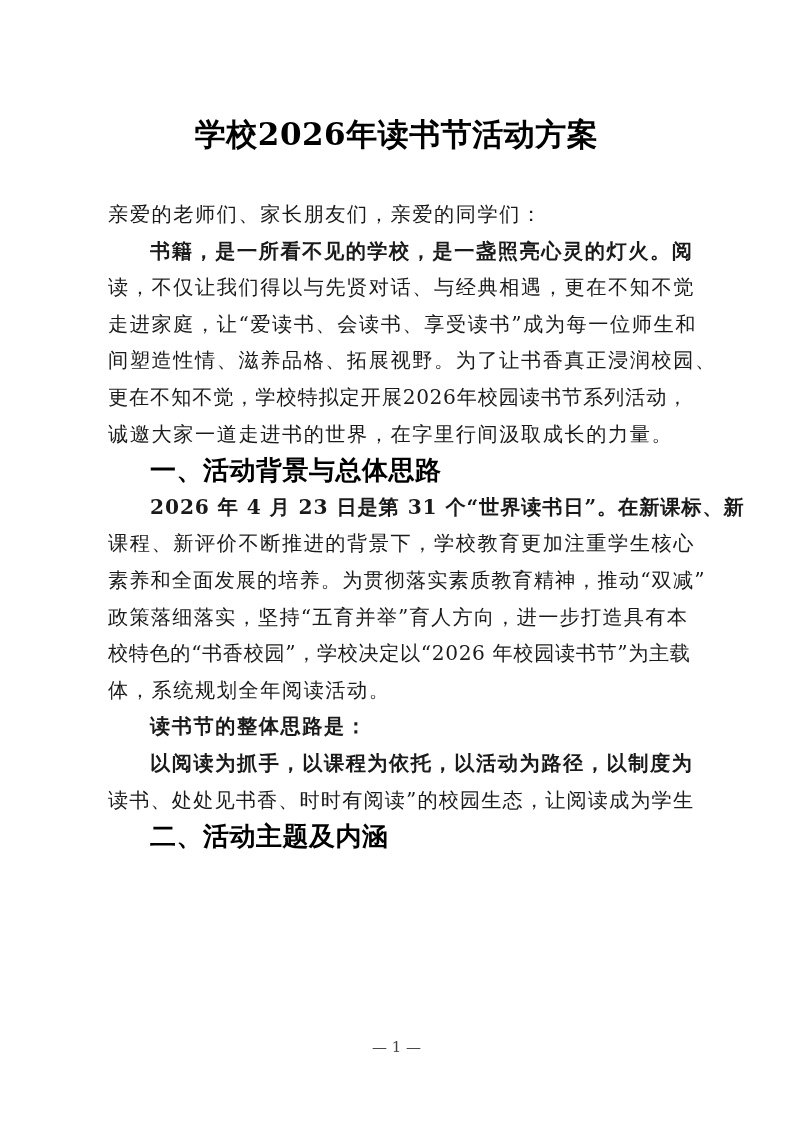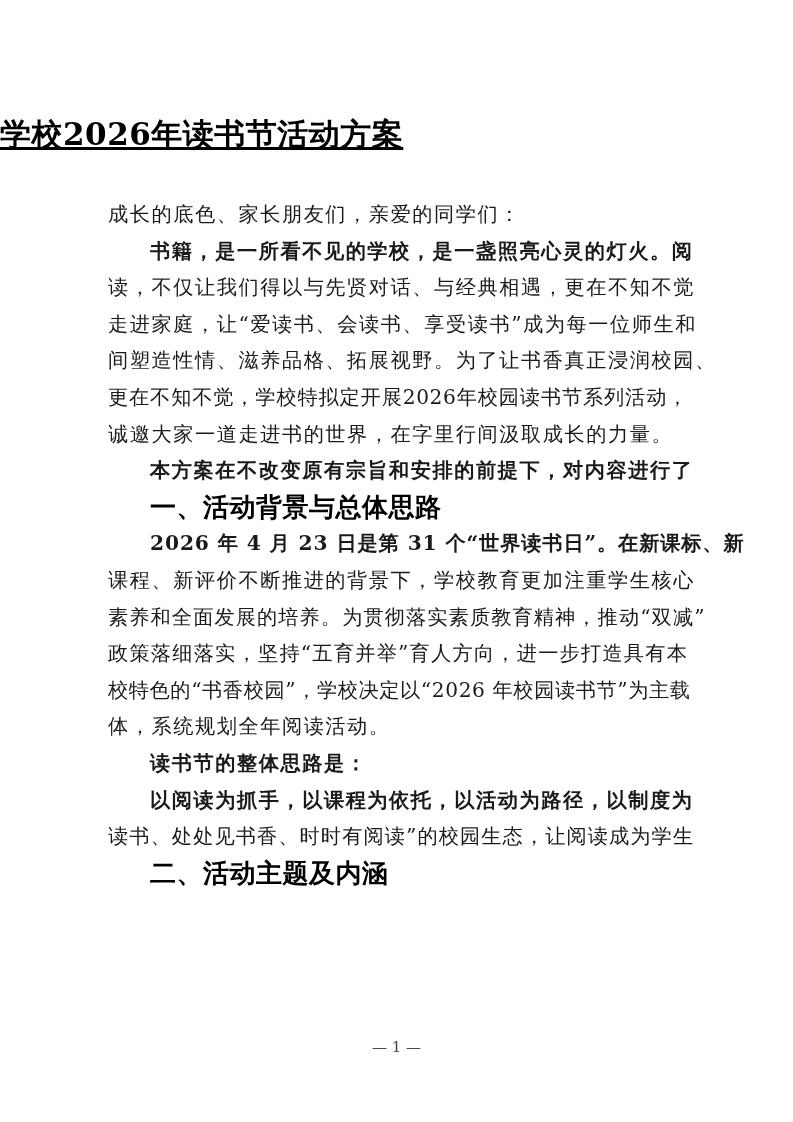--- a/index.html
+++ b/index.html
@@ -18,29 +18,28 @@
     .page {
       position: absolute;
       left: 0; top: 0;
       width: 793px; height: 1122px;
       background: #ffffff;
     }
     .title {
       position: absolute;
       left: 0; right: 0;
       top: 112px;
-      text-align: left;
+      text-align: center;
       font-family: "DejaVu Serif", "Liberation Serif", serif;
       font-weight: bold;
       font-size: 31px;
       letter-spacing: 0.5px;
       color: #000000;
       margin: 0;
       line-height: 44px;
-      text-decoration: underline;
     }
     .body-text {
       position: absolute;
       left: 108px;
       width: 580px;
       top: 196px;
     }
     .line {
       display: block;
       height: 36.6px;
@@ -81,33 +80,32 @@
       font-family: "DejaVu Serif", "Liberation Serif", serif;
     }
   </style>
 </head>
 <body>
 
 <div class="page">
   <h1 class="title">学校2026年读书节活动方案</h1>
 
   <div class="body-text">
-    <span class="line last">成长的底色、家长朋友们，亲爱的同学们：</span>
+    <span class="line last">亲爱的老师们、家长朋友们，亲爱的同学们：</span>
 
     <div>
       <span class="line indent">书籍，是一所看不见的学校，是一盏照亮心灵的灯火。阅</span>
       <span class="line">读，不仅让我们得以与先贤对话、与经典相遇，更在不知不觉</span>
       <span class="line">走进家庭，让“爱读书、会读书、享受读书”成为每一位师生和</span>
       <span class="line">间塑造性情、滋养品格、拓展视野。为了让书香真正浸润校园、</span>
       <span class="line" style="letter-spacing:0.6px">更在不知不觉，学校特拟定开展2026年校园读书节系列活动，</span>
       <span class="line last">诚邀大家一道走进书的世界，在字里行间汲取成长的力量。</span>
     </div>
 
     <div>
-      <span class="line indent">本方案在不改变原有宗旨和安排的前提下，对内容进行了</span>
     </div>
 
     <span class="heading">一、活动背景与总体思路</span>
 
     <div>
       <span class="line indent" style="letter-spacing:0.9px">2026 年 4 月 23 日是第 31 个“世界读书日”。在新课标、新</span>
       <span class="line">课程、新评价不断推进的背景下，学校教育更加注重学生核心</span>
       <span class="line" style="letter-spacing:1.1px">素养和全面发展的培养。为贯彻落实素质教育精神，推动“双减”</span>
       <span class="line" style="letter-spacing:1.1px">政策落细落实，坚持“五育并举”育人方向，进一步打造具有本</span>
       <span class="line" style="letter-spacing:0.6px">校特色的“书香校园”，学校决定以“2026 年校园读书节”为主载</span>

